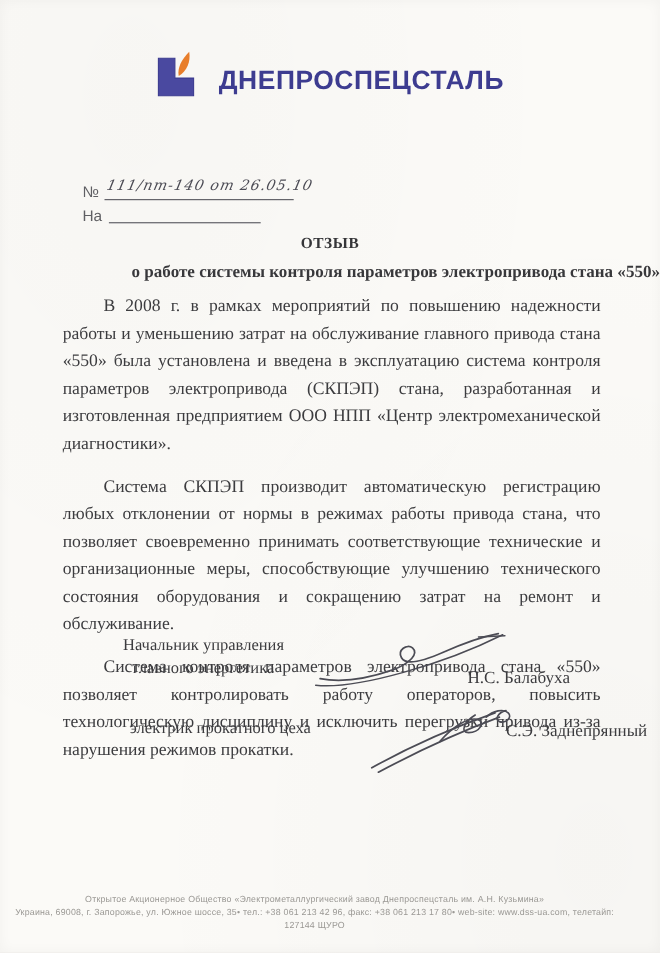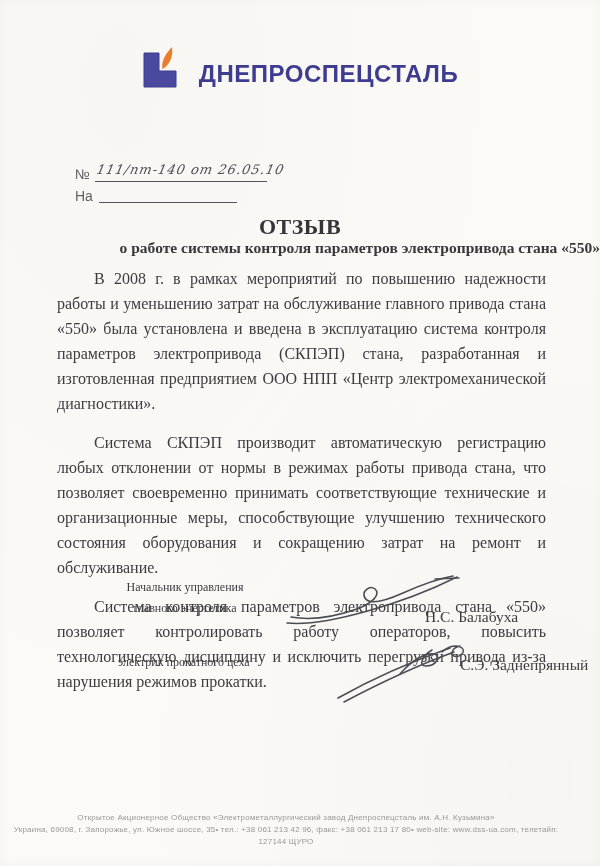--- a/index.html
+++ b/index.html
@@ -46,39 +46,39 @@
     color:#4c4c55;
     transform:skewX(-12deg);
     white-space:nowrap;
   }
   .u-line{position:absolute;height:0;border-bottom:1.4px solid #55555c;}
   .u1{left:20px;top:15px;width:172px;}
   .u2{left:24px;top:14px;width:138px;}
   
   .doc-title{
     position:absolute;top:214px;left:0;width:600px;text-align:center;
-    font-weight:bold;font-size:22px;color:#353538;letter-spacing:0.5px;
+    font-weight:bold;font-size:14px;color:#353538;letter-spacing:0.5px;
   }
   .doc-subtitle{
     position:absolute;top:239px;left:0;width:600px;text-align:right;
     font-weight:bold;font-size:15.5px;color:#38383b;
   }
   
   .body-text{
     position:absolute;top:266px;left:57px;width:489px;
     font-size:16px;line-height:25px;color:#3c3c3f;
     text-align:justify;
   }
   .body-text p{margin:0 0 14px 0;text-indent:37px;}
   
   .sig-row1{position:absolute;top:575px;left:0;width:600px;height:70px;}
   .sig-row2{position:absolute;top:648px;left:0;width:600px;height:70px;padding-left:12px;}
   .sig-position{
     position:absolute;
-    font-size:12px;color:#3c3c3f;text-align:center;line-height:21px;
+    font-size:15px;color:#3c3c3f;text-align:center;line-height:21px;
   }
   .sig-pos1{left:105px;top:2px;width:160px;}
   .sig-pos2{left:118px;top:4px;width:180px;text-align:left;}
   .sig-name{
     position:absolute;font-size:15.5px;color:#3c3c3f;white-space:nowrap;
   }
   .sig-name1{left:425px;top:33px;text-align:center;}
   .sig-name2{left:460px;top:8px;}
   .sig-scrawl{position:absolute;}
   .scrawl1{left:285px;top:-6px;}

